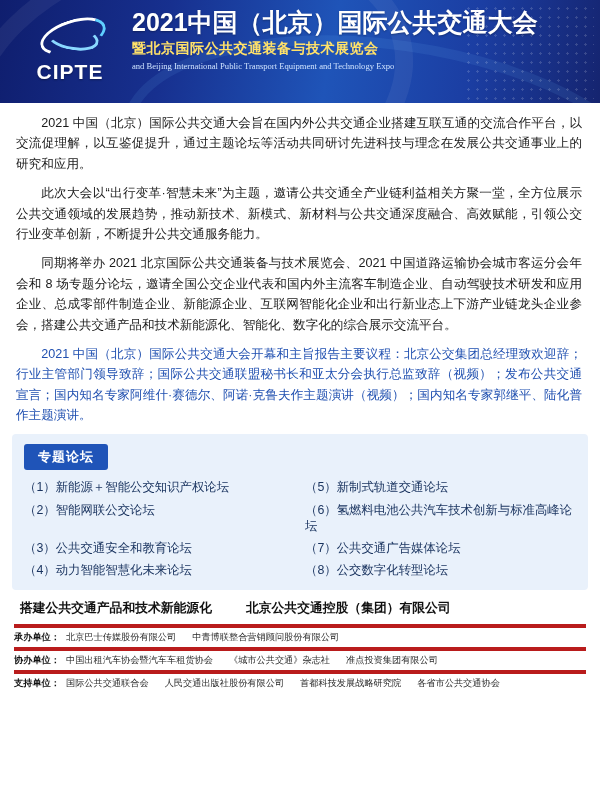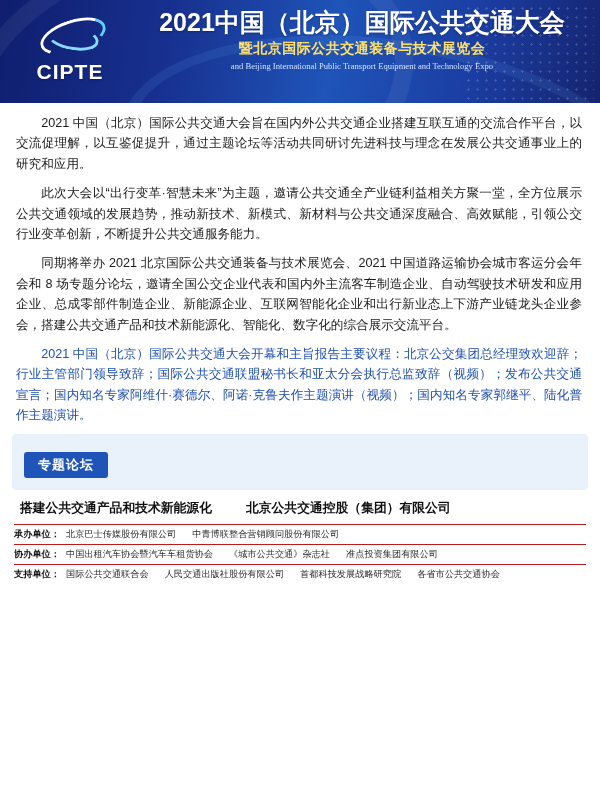--- a/index.html
+++ b/index.html
@@ -105,21 +105,20 @@
     font-size: 21px;
     letter-spacing: 1px;
     margin-top: 12px;
     text-shadow: 0 1px 2px rgba(0,0,0,.35);
   }
   .banner-titles {
     position: absolute;
     left: 132px;
     top: 9px;
     right: 8px;
-    text-align: center;
   }
   .title-main {
     font-size: 25px;
     font-weight: bold;
     color: #ffffff;
     letter-spacing: 0px;
     line-height: 1.1;
     text-shadow: 0 1px 2px rgba(0,0,0,.3);
   }
   .title-sub {
@@ -152,21 +151,21 @@
   }
   p.para.blue {
     color: #1f4fb0;
   }
 
   
   .forum {
     margin: 6px 12px 0 12px;
     background: #e9f1fb;
     border-radius: 4px;
-    padding: 18px 12px 12px 12px;
+    padding: 10px 12px 12px 12px;
     position: relative;
   }
   .forum-badge {
     display: inline-block;
     background: #1f54b8;
     color: #ffffff;
     font-size: 13px;
     font-weight: bold;
     padding: 4px 14px;
     border-radius: 3px;
@@ -198,21 +197,21 @@
     color: #111111;
     padding-left: 6px;
     margin-bottom: 7px;
   }
   .foot-line {
     display: flex;
     align-items: baseline;
     font-size: 9.2px;
     color: #2b2b2b;
     line-height: 1.5;
-    border-top: 1px solid #b91c1c;
+    border-top: 4px solid #b91c1c;
     padding-top: 3px;
     margin-top: 2px;
   }
   .foot-line:first-of-type {
     border-top: 1px solid #c9c9c9;
   }
   .foot-label {
     font-weight: bold;
     color: #111111;
     white-space: nowrap;
@@ -256,20 +255,30 @@
 
   <div class="content">
     <p class="para">2021 中国（北京）国际公共交通大会旨在国内外公共交通企业搭建互联互通的交流合作平台，以交流促理解，以互鉴促提升，通过主题论坛等活动共同研讨先进科技与理念在发展公共交通事业上的研究和应用。</p>
     <p class="para">此次大会以“出行变革·智慧未来”为主题，邀请公共交通全产业链利益相关方聚一堂，全方位展示公共交通领域的发展趋势，推动新技术、新模式、新材料与公共交通深度融合、高效赋能，引领公交行业变革创新，不断提升公共交通服务能力。</p>
     <p class="para">同期将举办 2021 北京国际公共交通装备与技术展览会、2021 中国道路运输协会城市客运分会年会和 8 场专题分论坛，邀请全国公交企业代表和国内外主流客车制造企业、自动驾驶技术研发和应用企业、总成零部件制造企业、新能源企业、互联网智能化企业和出行新业态上下游产业链龙头企业参会，搭建公共交通产品和技术新能源化、智能化、数字化的综合展示交流平台。</p>
     <p class="para blue">2021 中国（北京）国际公共交通大会开幕和主旨报告主要议程：北京公交集团总经理致欢迎辞；行业主管部门领导致辞；国际公共交通联盟秘书长和亚太分会执行总监致辞（视频）；发布公共交通宣言；国内知名专家阿维什·赛德尔、阿诺·克鲁夫作主题演讲（视频）；国内知名专家郭继平、陆化普作主题演讲。</p>
   </div>
 
   <div class="forum">
     <span class="forum-badge">专题论坛</span>
+    <div class="forum-grid">
+      <div class="forum-item">（1）新能源＋智能公交知识产权论坛</div>
+      <div class="forum-item">（5）新制式轨道交通论坛</div>
+      <div class="forum-item">（2）智能网联公交论坛</div>
+      <div class="forum-item">（6）氢燃料电池公共汽车技术创新与标准高峰论坛</div>
+      <div class="forum-item">（3）公共交通安全和教育论坛</div>
+      <div class="forum-item">（7）公共交通广告媒体论坛</div>
+      <div class="forum-item">（4）动力智能智慧化未来论坛</div>
+      <div class="forum-item">（8）公交数字化转型论坛</div>
+    </div>
   </div>
 
   <div class="footer">
     <div class="org-row">
       <span>搭建公共交通产品和技术新能源化</span>
       <span>北京公共交通控股（集团）有限公司</span>
     </div>
 
     <div class="foot-line">
       <span class="foot-label">承办单位：</span>

